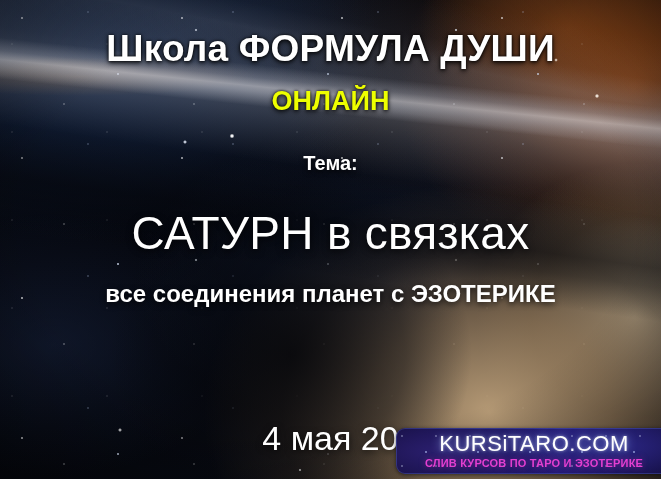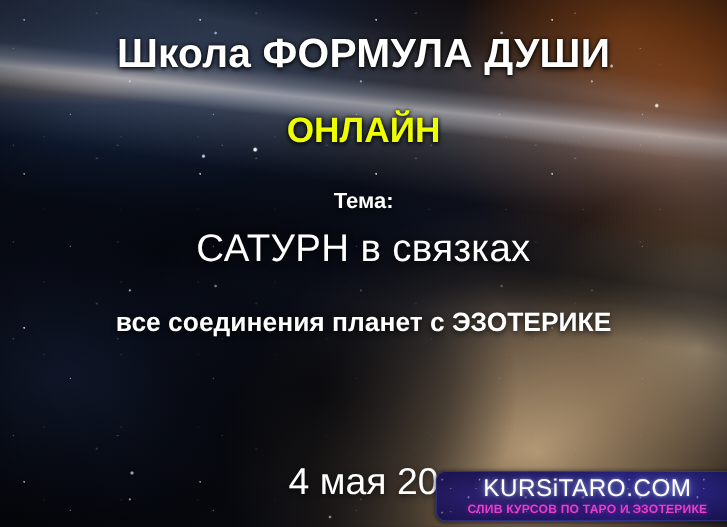--- a/index.html
+++ b/index.html
@@ -157,32 +157,31 @@
 
   .txt { text-align: center; color: #fff; white-space: nowrap; }
 
   .school-title {
     position: absolute; left: 0; right: 0; top: 28px;
     font-size: 37px; font-weight: bold; letter-spacing: .2px;
     text-shadow: 0 2px 5px rgba(0,0,0,.85), 0 0 3px rgba(0,0,0,.9);
   }
   .online {
     position: absolute; left: 0; right: 0; top: 86px;
-    font-size: 32px; font-weight: bold; color: #eeff00;
+    font-size: 27px; font-weight: bold; color: #eeff00;
     text-shadow: 0 2px 5px rgba(0,0,0,.85), 0 0 3px rgba(0,0,0,.85);
-    margin-top: 14px;
   }
   .tema {
-    position: absolute; left: 0; right: 0; top: 172px;
+    position: absolute; left: 0; right: 0; top: 152px;
     font-size: 20px; font-weight: bold;
     text-shadow: 0 2px 5px rgba(0,0,0,.8);
   }
   .main-heading {
     position: absolute; left: 0; right: 0; top: 206px;
-    font-size: 35px; font-weight: 400; letter-spacing: .3px;
+    font-size: 46px; font-weight: 400; letter-spacing: .3px;
     text-shadow: 0 2px 7px rgba(0,0,0,.75);
   }
   .sub-heading {
     position: absolute; left: 0; right: 0; top: 280px;
     font-size: 24px; font-weight: bold;
     text-shadow: 0 2px 6px rgba(0,0,0,.8);
   }
   .date {
     position: absolute; left: 0; right: 0; top: 419px;
     font-size: 34px; font-weight: 400;

